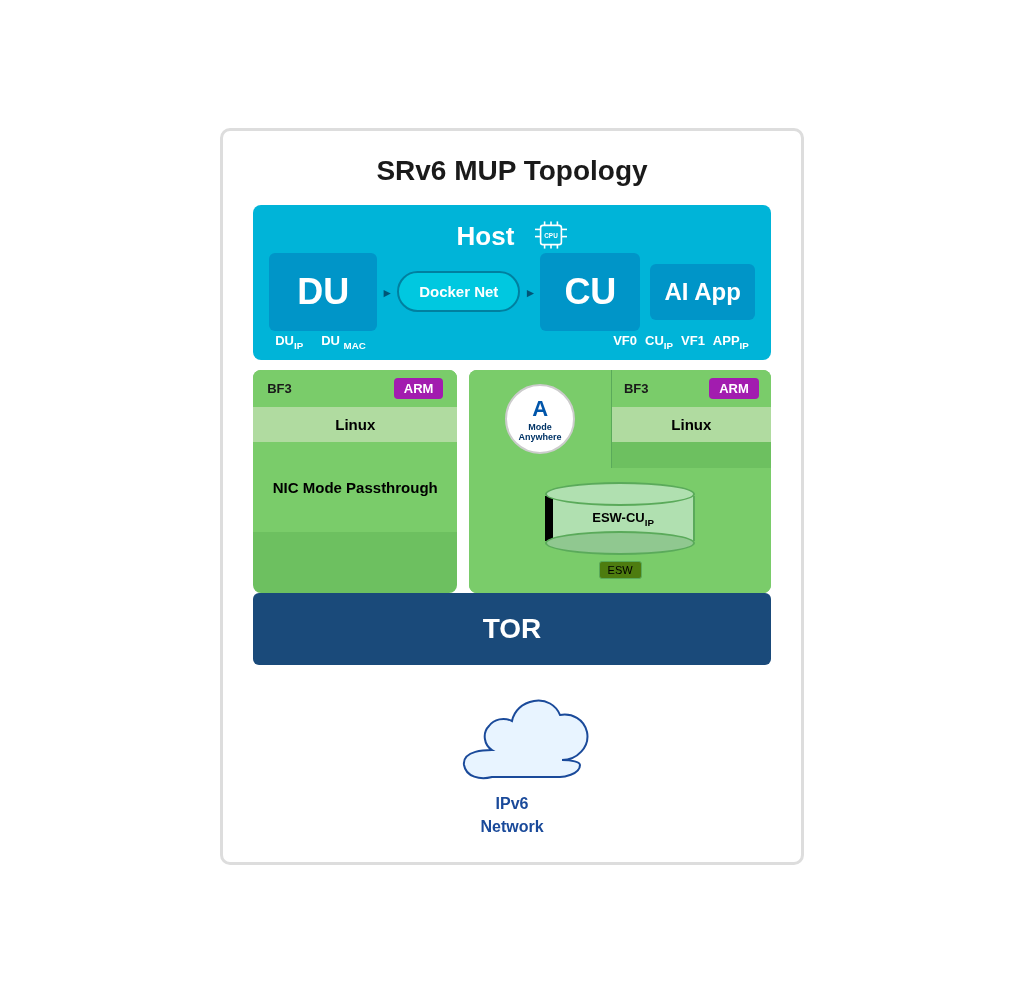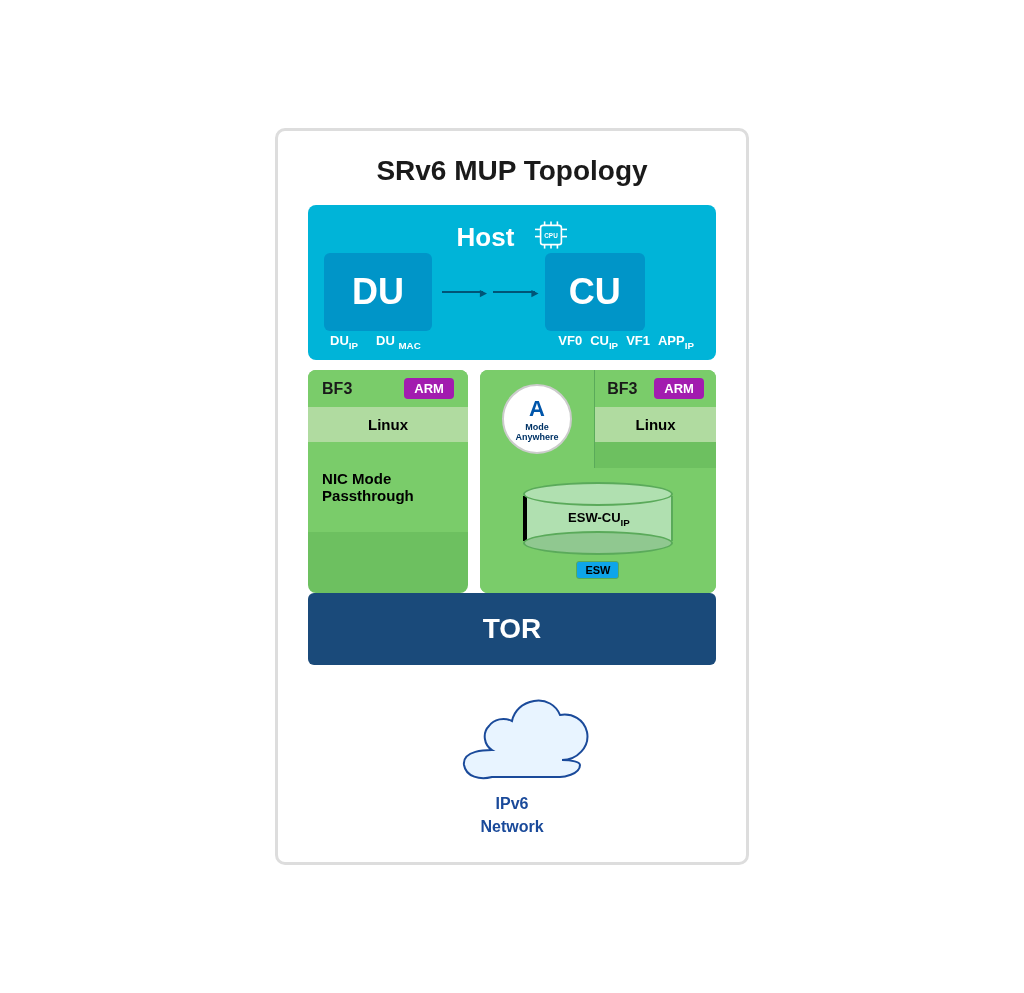--- a/index.html
+++ b/index.html
@@ -71,21 +71,21 @@
       font-size: 24px;
       font-weight: 900;
       font-family: Arial Black, Arial, sans-serif;
       padding: 14px 14px;
       border-radius: 6px;
       text-align: center;
       white-space: nowrap;
     }
 
     .bf3-title {
-      font-size: 16px;
+      font-size: 13px;
       font-weight: bold;
       color: #1a1a1a;
     }
 
     .arm-badge {
       background: #a21caf;
       color: #fff;
       font-size: 13px;
       font-weight: 900;
       padding: 3px 10px;
@@ -207,21 +207,21 @@
       border: 2px solid #5aaa5a;
       border-radius: 50%;
       position: relative;
       z-index: 2;
     }
 
     .drum-cylinder-body {
       width: 150px;
       height: 45px;
       background: #b0e0b0;
-      border-left: 4px solid #000000;
+      border-left: 8px solid #000000;
       border-right: 2px solid #5aaa5a;
       margin-top: -10px;
       display: flex;
       align-items: center;
       justify-content: center;
       font-weight: bold;
       font-size: 13px;
     }
 
     .drum-ellipse-bottom {
@@ -229,38 +229,38 @@
       height: 24px;
       background: #90c890;
       border: 2px solid #5aaa5a;
       border-radius: 50%;
       margin-top: -10px;
       position: relative;
       z-index: 2;
     }
 
     .esw-inner-badge {
-      background: #0ea5e9;
+      background: #4d7c0f;
       border: 1px solid #5aaa5a;
       font-size: 11px;
-      font-weight: bold;
+      font-weight: normal;
       padding: 2px 8px;
       border-radius: 3px;
       margin-top: 6px;
     }
 
     
     .chip-icon svg {
       width: 32px;
       height: 28px;
     }
 
     .host-title-row {
       display: flex;
-      align-items: flex-end;
+      align-items: flex-start;
       justify-content: center;
       gap: 21px;
       margin-bottom: 0;
     }
 
     .ip-label-white {
       color: #fff;
       font-size: 13px;
       font-weight: bold;
     }
@@ -307,27 +307,29 @@
     </div>
 
     <div style="display:flex; align-items:center; gap:10px; width:100%;">
 
       <div class="du-box">DU</div>
 
       <div style="flex:0.3; height:2px; background:#005577; position:relative;">
         <div style="position:absolute;right:-6px;top:-5px;color:#005577;font-size:12px;">►</div>
       </div>
 
+      <div class="docker-net-oval">Docker Net</div>
 
       <div style="flex:0.3; height:2px; background:#005577; position:relative;">
         <div style="position:absolute;right:-6px;top:-5px;color:#005577;font-size:12px;">►</div>
       </div>
 
       <div class="cu-box">CU</div>
 
+      <div class="aiapp-box">AI App</div>
     </div>
 
     <div style="display:flex; justify-content:space-between; margin-top:2px; padding:0 6px;">
 
       <div style="display:flex; gap:18px;">
         <span class="ip-label-white">
           <span>DU</span><sub>IP</sub>
         </span>
         <span class="ip-label-white">
           <span>DU</span> <sub>MAC</sub>

